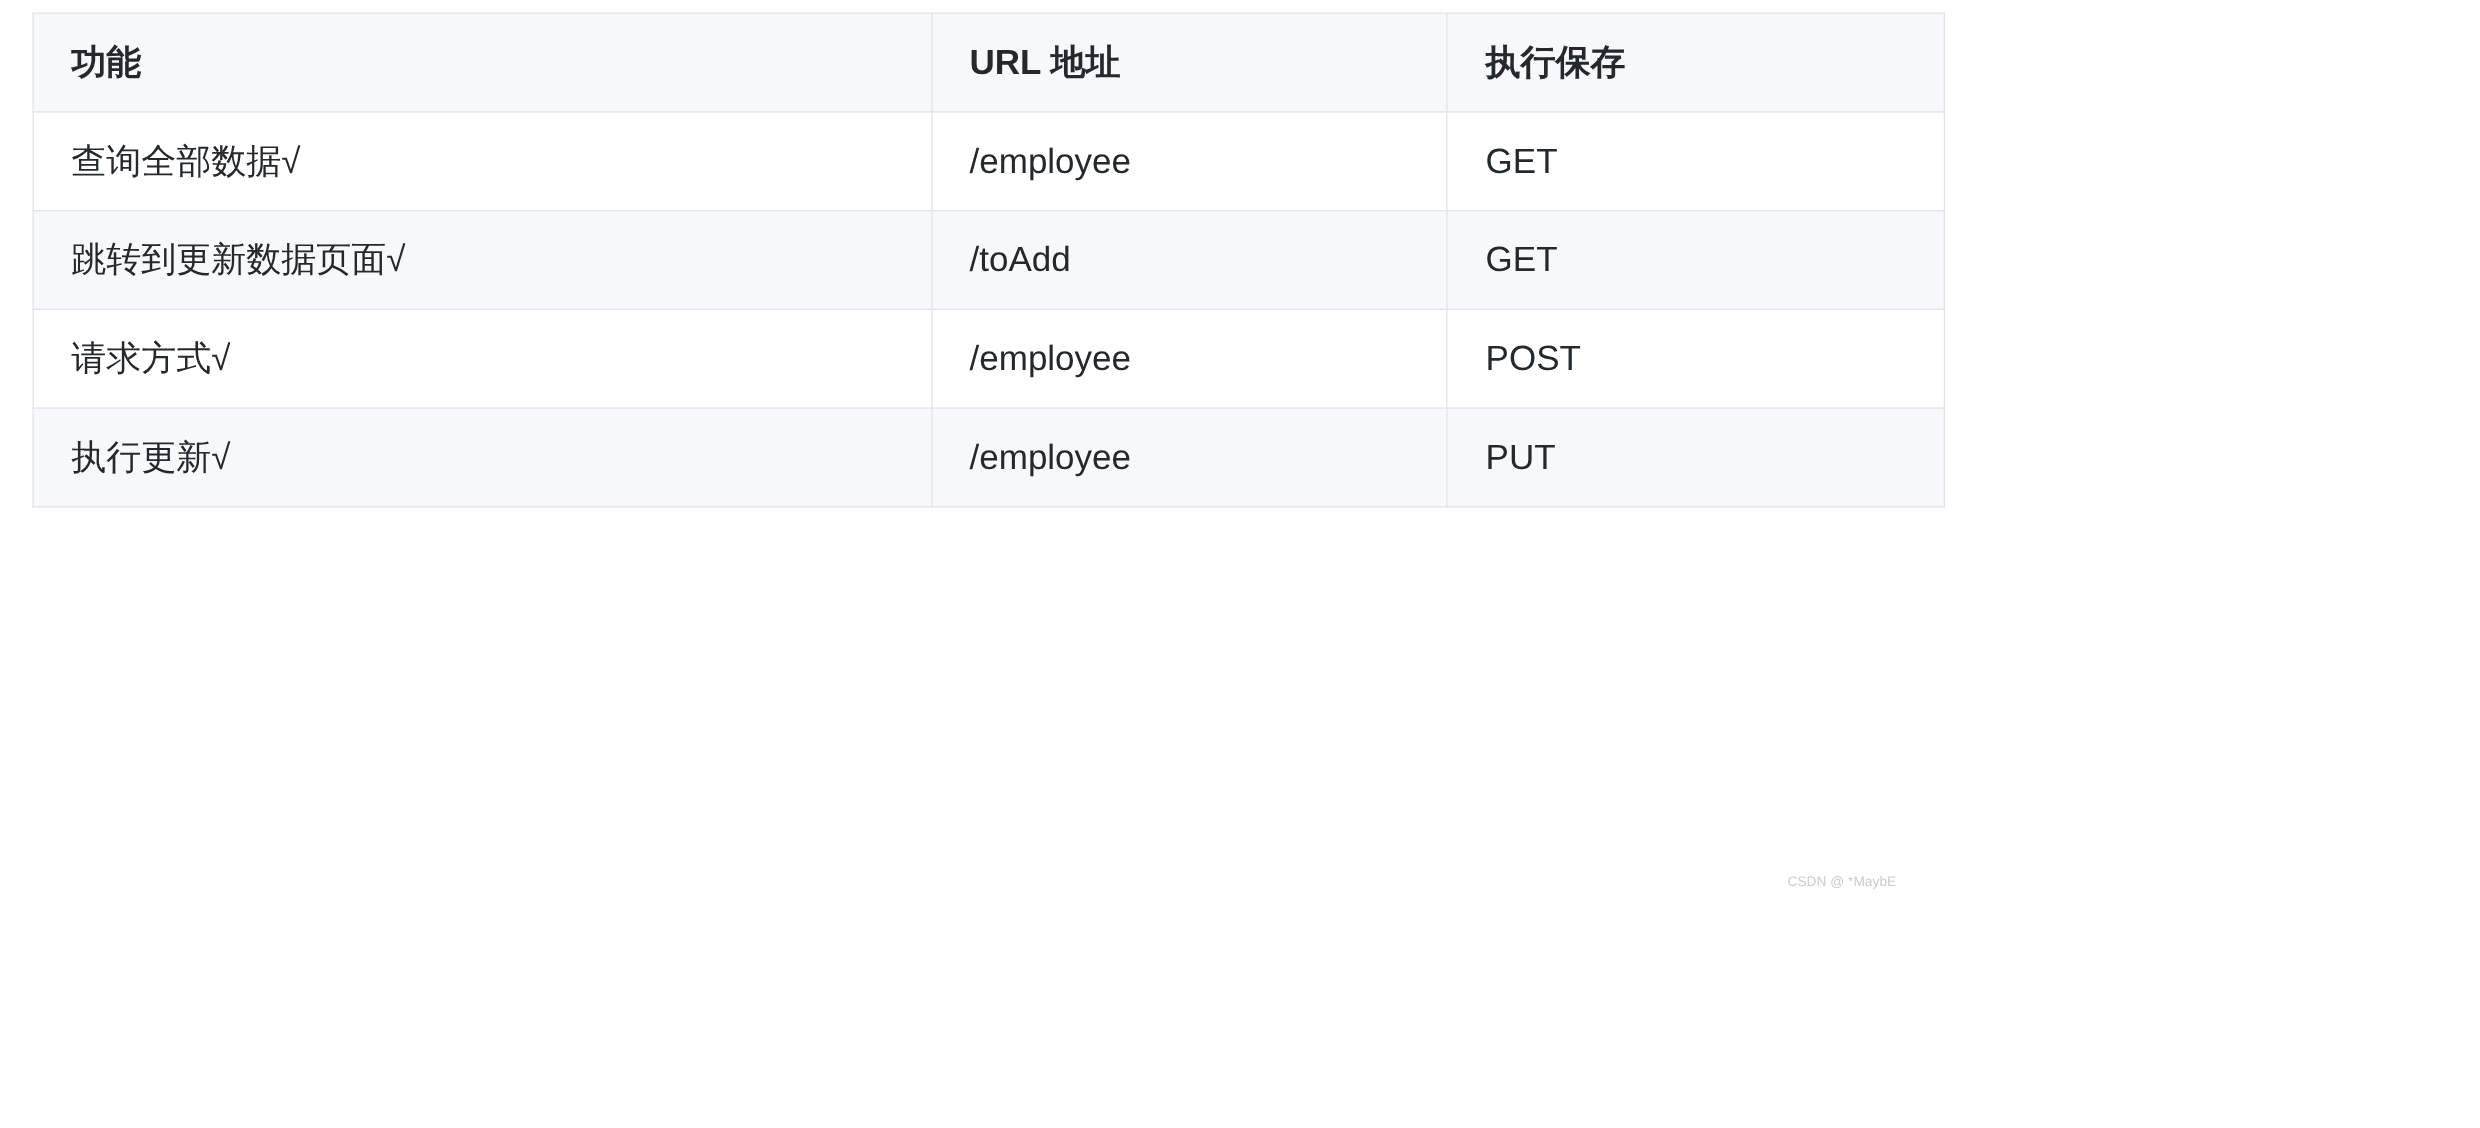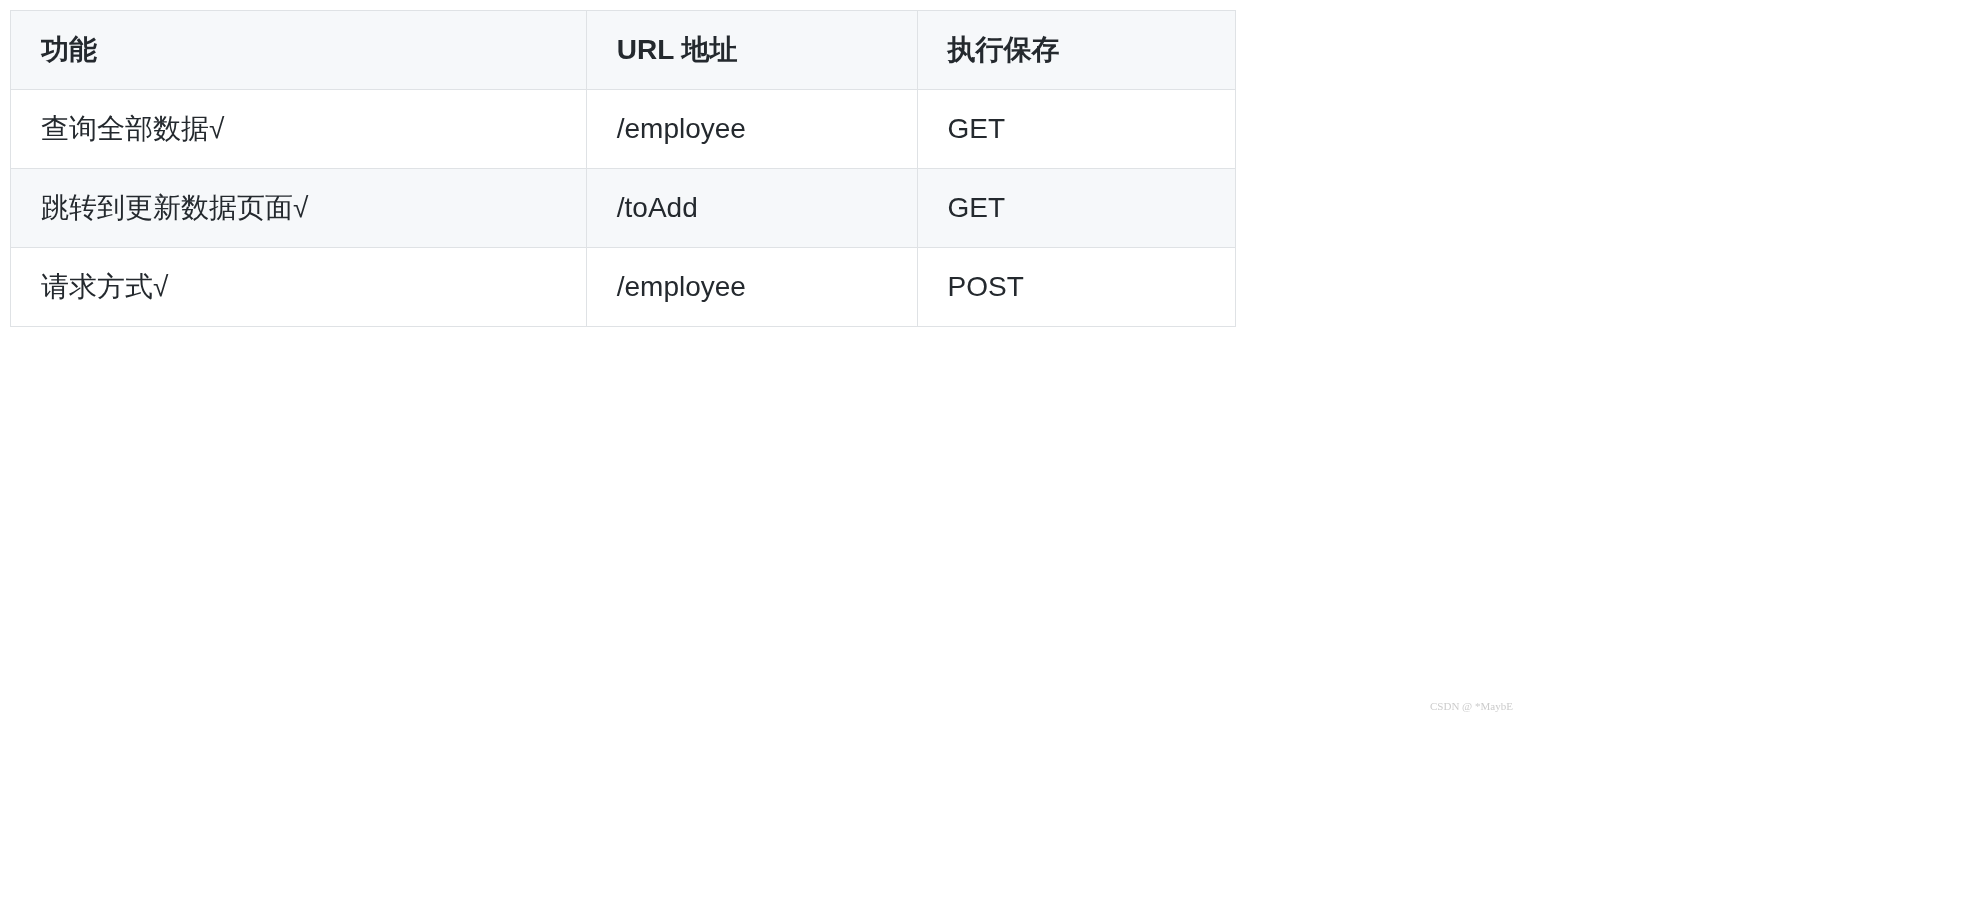--- a/index.html
+++ b/index.html
@@ -8,22 +8,23 @@
       box-sizing: border-box;
     }
     body {
       font-family: -apple-system, BlinkMacSystemFont, "Segoe UI", "PingFang SC", "Microsoft YaHei", "Hiragino Sans GB", sans-serif;
       background: #ffffff;
       padding: 10px;
       width: 1984px;
     }
     table {
       border-collapse: collapse;
-      width: 1226px;
+      width: 1530px;
       border: 1px solid #dfe2e5;
+      margin-left: 16px;
     }
     th, td {
       text-align: left;
       padding: 20px 30px;
       border: 1px solid #dfe2e5;
       font-size: 28px;
       color: #24292e;
     }
     th {
       font-weight: 700;
@@ -43,21 +44,21 @@
     }
     .col-method {
       width: 26%;
     }
     .watermark {
       position: absolute;
       left: 1430px;
       top: 700px;
       font-size: 11px;
       color: #cccccc;
-      font-family: Liberation Serif, serif;
+      font-family: Liberation Sans, sans-serif;
     }
   </style>
 </head>
 <body>
 
 <table>
   <thead>
     <tr>
       <th class="col-func">功能</th>
       <th class="col-url">URL 地址</th>
@@ -73,16 +74,21 @@
     <tr>
       <td>跳转到更新数据页面√</td>
       <td>/toAdd</td>
       <td>GET</td>
     </tr>
     <tr>
       <td>请求方式√</td>
       <td>/employee</td>
       <td>POST</td>
     </tr>
+    <tr>
+      <td>执行更新√</td>
+      <td>/employee</td>
+      <td>PUT</td>
+    </tr>
   </tbody>
 </table>
 
 <div class="watermark">CSDN @ *MaybE</div>
 
 </body></html>

